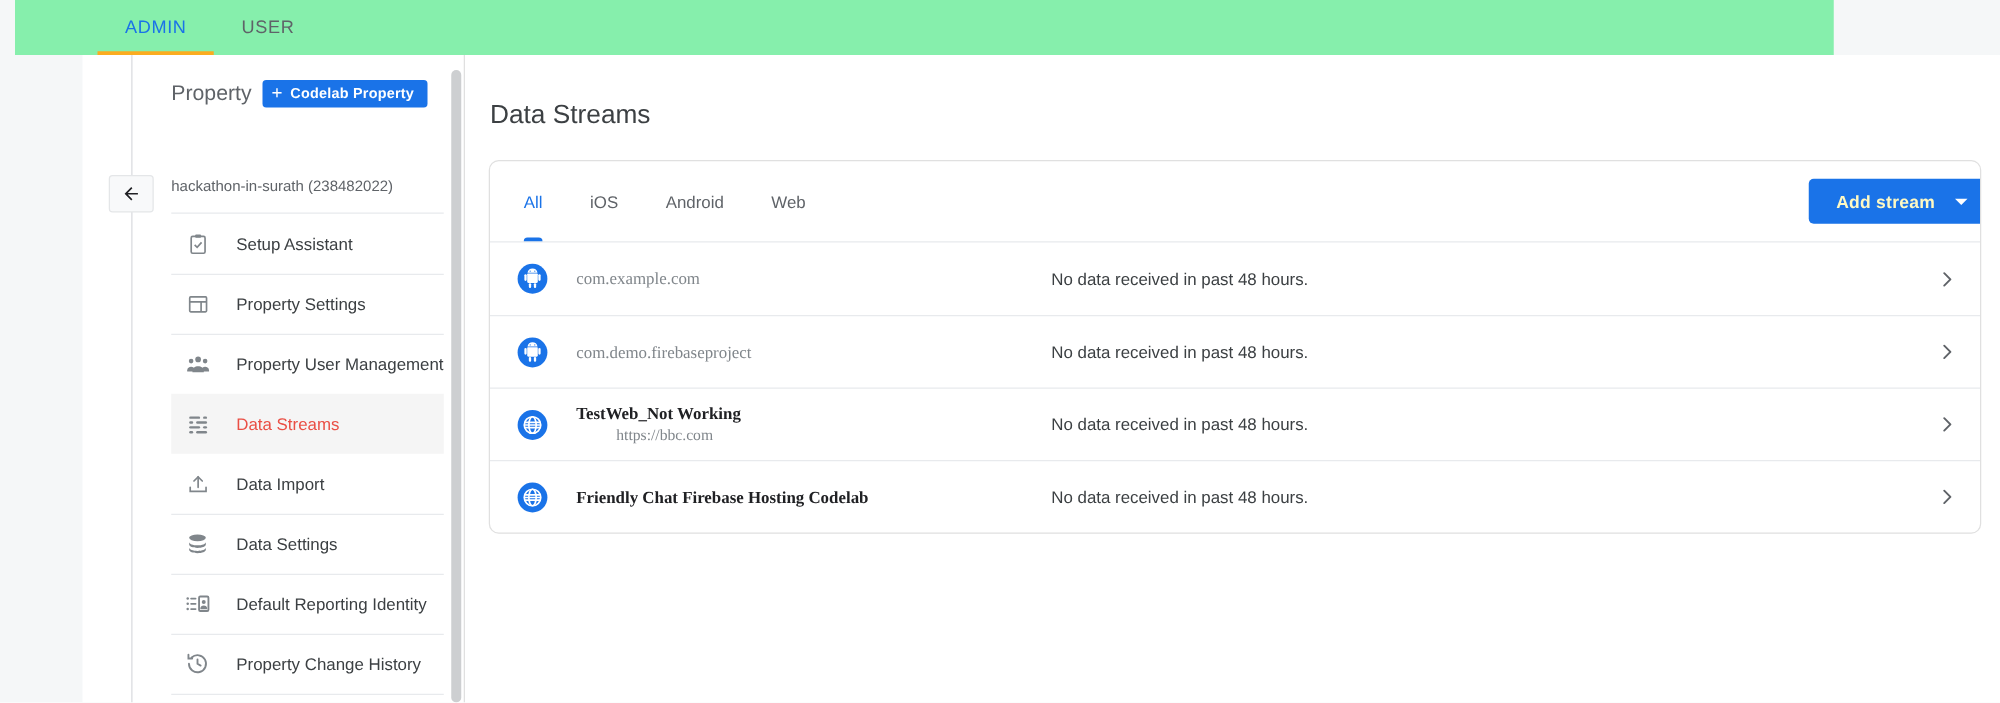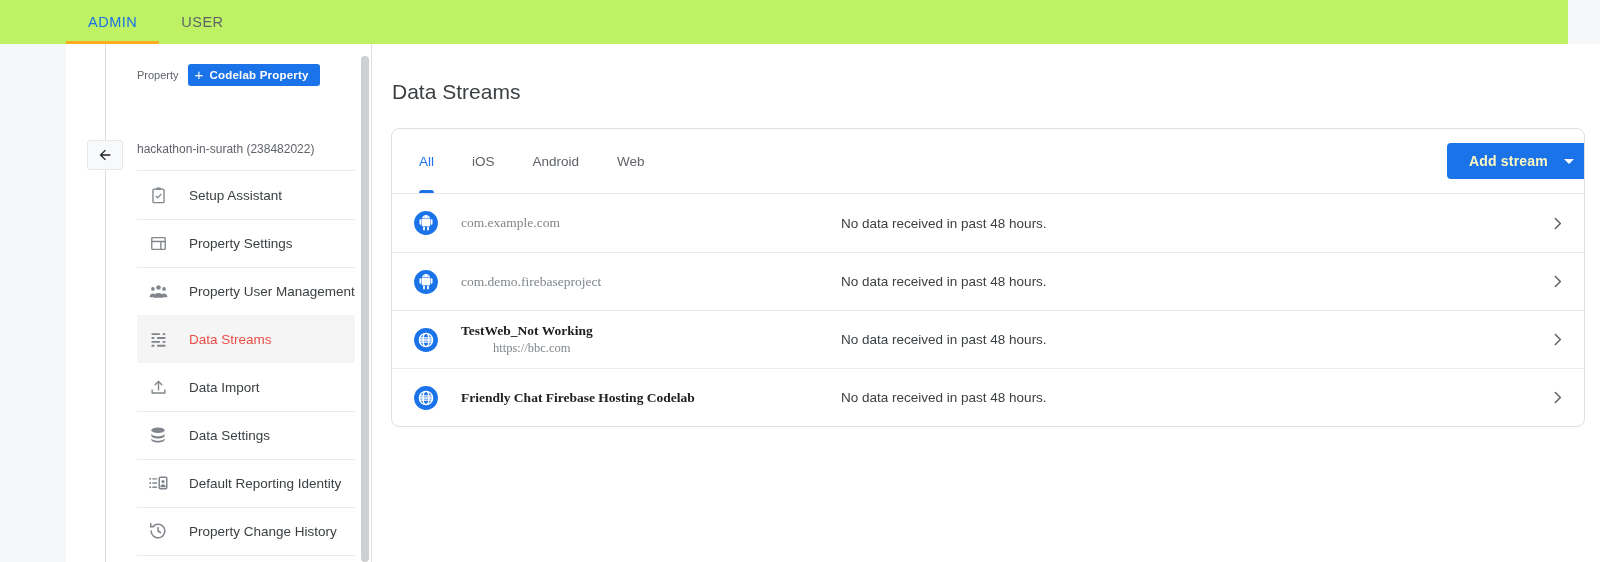--- a/index.html
+++ b/index.html
@@ -12,23 +12,23 @@
     background: #f5f7f8;
     font-family: "Liberation Sans", sans-serif;
     overflow: hidden;
     position: relative;
     -webkit-font-smoothing: antialiased;
   }
 
   
   .topbar {
     position: absolute;
-    left: 0; top: 0;
-    width: 1568px; height: 44px;
-    background: #bef264;
+    left: 12px; top: 0;
+    width: 1455px; height: 44px;
+    background: #86efac;
   }
   .top-tabs {
     position: absolute;
     left: 66px; top: 0;
     height: 44px;
     display: flex;
     align-items: flex-start;
   }
   .top-tab {
     height: 44px;
@@ -94,21 +94,21 @@
     overflow: hidden;
   }
   .prop-head {
     position: absolute;
     left: 31px; top: 20px;
     display: flex;
     align-items: center;
     gap: 9px;
   }
   .prop-label {
-    font-size: 11px;
+    font-size: 17px;
     color: #5f6368;
   }
   .create-prop-btn {
     background: #1a73e8;
     color: #fff;
     border: none;
     border-radius: 3px;
     height: 22px;
     padding: 0 11px 0 7px;
     font-size: 11.5px;

